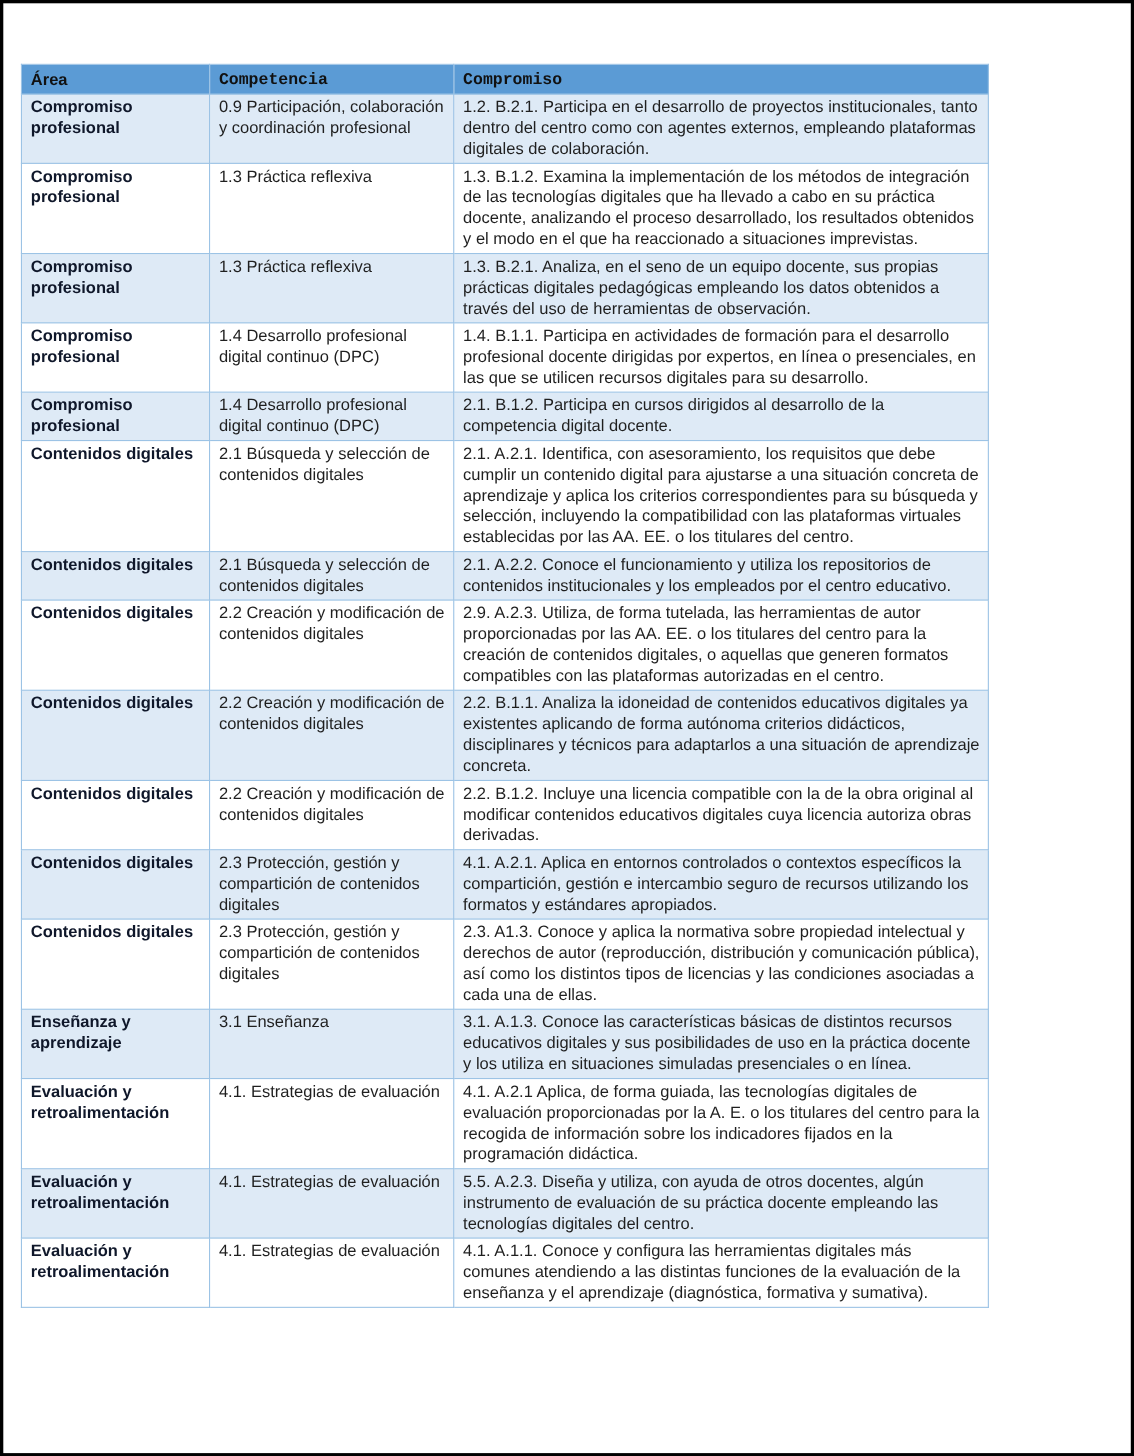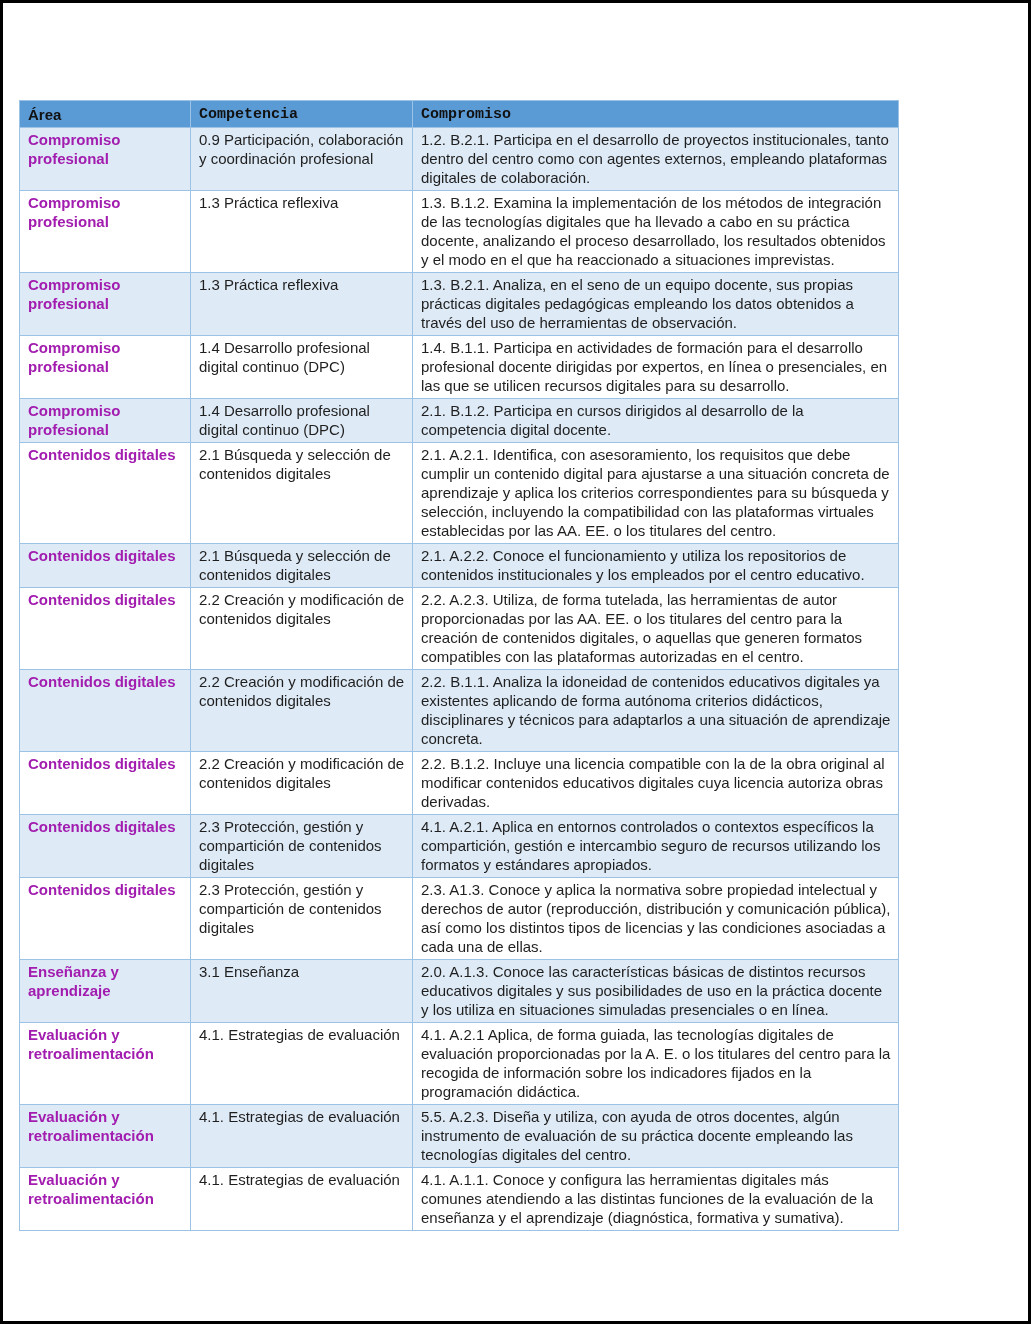--- a/index.html
+++ b/index.html
@@ -20,21 +20,20 @@
   table.competency {
     position: absolute;
     left: 16px;
     top: 55px;
     width: 879px;
     border-collapse: collapse;
     table-layout: fixed;
     font-size: 15px;
     line-height: 19px;
     color: #1f1f1f;
-    margin-top: 42px;
   }
   table.competency col.c-area { width: 171px; }
   table.competency col.c-comp { width: 222px; }
   table.competency col.c-ind  { width: 486px; }
 
   table.competency th {
     background: #5B9BD5;
     color: #111111;
     font-weight: bold;
     text-align: left;
@@ -52,21 +51,21 @@
     text-align: left;
     padding: 2px 6px 3px 8px;
     border: 1px solid #9CC3E5;
     background: #ffffff;
   }
   table.competency tbody tr:nth-child(odd) td {
     background: #DEEAF6;
   }
   table.competency td.area {
     font-weight: bold;
-    color: #a21caf;
+    color: #0f172a;
   }
 </style>
 </head>
 <body>
 
 <div class="page">
   <table class="competency">
     <colgroup>
       <col class="c-area">
       <col class="c-comp">
@@ -111,21 +110,21 @@
         <td>2.1. A.2.1. Identifica, con asesoramiento, los requisitos que debe cumplir un contenido digital para ajustarse a una situación concreta de aprendizaje y aplica los criterios correspondientes para su búsqueda y selección, incluyendo la compatibilidad con las plataformas virtuales establecidas por las AA. EE. o los titulares del centro.</td>
       </tr>
       <tr>
         <td class="area">Contenidos digitales</td>
         <td>2.1 Búsqueda y selección de contenidos digitales</td>
         <td>2.1. A.2.2. Conoce el funcionamiento y utiliza los repositorios de contenidos institucionales y los empleados por el centro educativo.</td>
       </tr>
       <tr>
         <td class="area">Contenidos digitales</td>
         <td>2.2 Creación y modificación de contenidos digitales</td>
-        <td>2.2. A.2.3. Utiliza, de forma tutelada, las herramientas de autor proporcionadas por las AA. EE. o los titulares del centro para la creación de contenidos digitales, o aquellas que generen formatos compatibles con las plataformas autorizadas en el centro.</td>
+        <td>2.9. A.2.3. Utiliza, de forma tutelada, las herramientas de autor proporcionadas por las AA. EE. o los titulares del centro para la creación de contenidos digitales, o aquellas que generen formatos compatibles con las plataformas autorizadas en el centro.</td>
       </tr>
       <tr>
         <td class="area">Contenidos digitales</td>
         <td>2.2 Creación y modificación de contenidos digitales</td>
         <td>2.2. B.1.1. Analiza la idoneidad de contenidos educativos digitales ya existentes aplicando de forma autónoma criterios didácticos, disciplinares y técnicos para adaptarlos a una situación de aprendizaje concreta.</td>
       </tr>
       <tr>
         <td class="area">Contenidos digitales</td>
         <td>2.2 Creación y modificación de contenidos digitales</td>
         <td>2.2. B.1.2. Incluye una licencia compatible con la de la obra original al modificar contenidos educativos digitales cuya licencia autoriza obras derivadas.</td>
@@ -136,21 +135,21 @@
         <td>4.1. A.2.1. Aplica en entornos controlados o contextos específicos la compartición, gestión e intercambio seguro de recursos utilizando los formatos y estándares apropiados.</td>
       </tr>
       <tr>
         <td class="area">Contenidos digitales</td>
         <td>2.3 Protección, gestión y compartición de contenidos digitales</td>
         <td>2.3. A1.3. Conoce y aplica la normativa sobre propiedad intelectual y derechos de autor (reproducción, distribución y comunicación pública), así como los distintos tipos de licencias y las condiciones asociadas a cada una de ellas.</td>
       </tr>
       <tr>
         <td class="area">Enseñanza y aprendizaje</td>
         <td>3.1 Enseñanza</td>
-        <td>2.0. A.1.3. Conoce las características básicas de distintos recursos educativos digitales y sus posibilidades de uso en la práctica docente y los utiliza en situaciones simuladas presenciales o en línea.</td>
+        <td>3.1. A.1.3. Conoce las características básicas de distintos recursos educativos digitales y sus posibilidades de uso en la práctica docente y los utiliza en situaciones simuladas presenciales o en línea.</td>
       </tr>
       <tr>
         <td class="area">Evaluación y retroalimentación</td>
         <td>4.1. Estrategias de evaluación</td>
         <td>4.1. A.2.1 Aplica, de forma guiada, las tecnologías digitales de evaluación proporcionadas por la A. E. o los titulares del centro para la recogida de información sobre los indicadores fijados en la programación didáctica.</td>
       </tr>
       <tr>
         <td class="area">Evaluación y retroalimentación</td>
         <td>4.1. Estrategias de evaluación</td>
         <td>5.5. A.2.3. Diseña y utiliza, con ayuda de otros docentes, algún instrumento de evaluación de su práctica docente empleando las tecnologías digitales del centro.</td>

